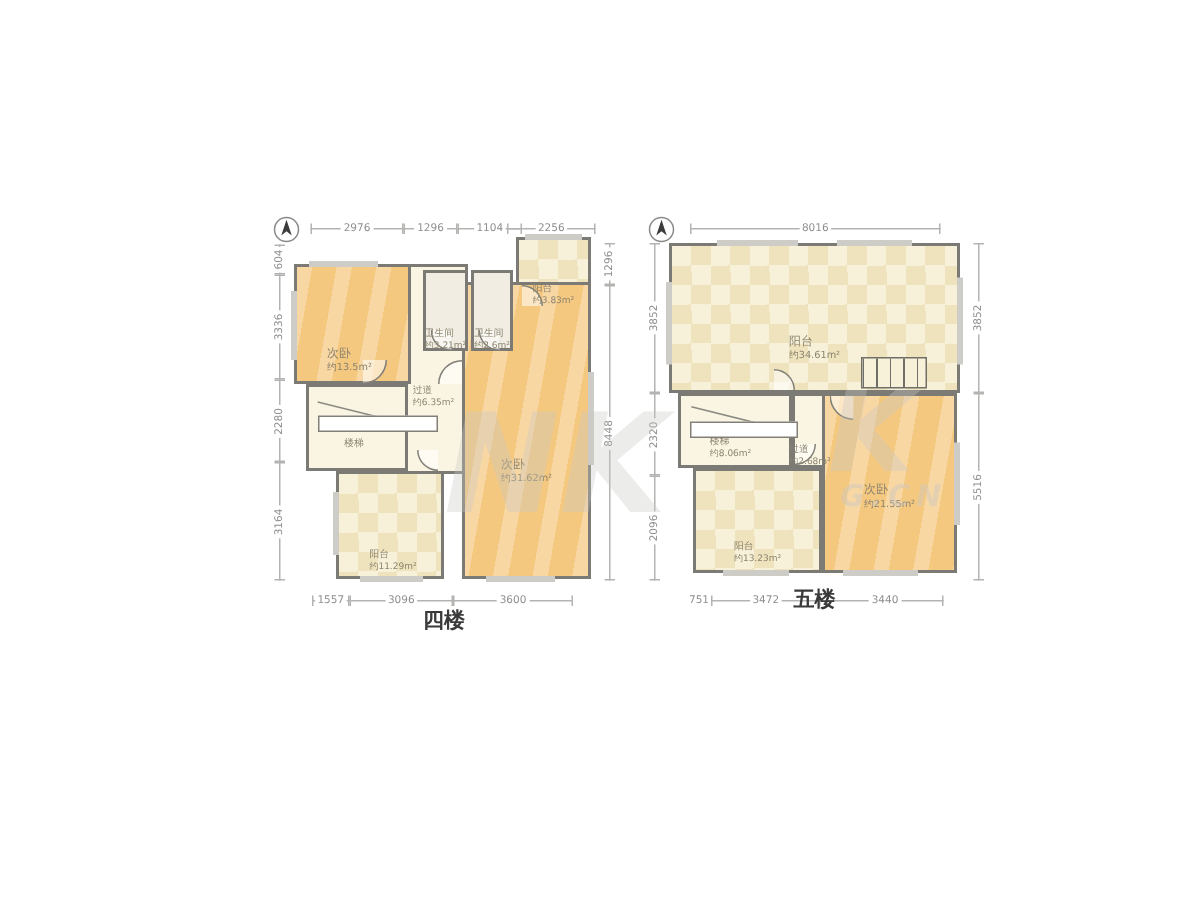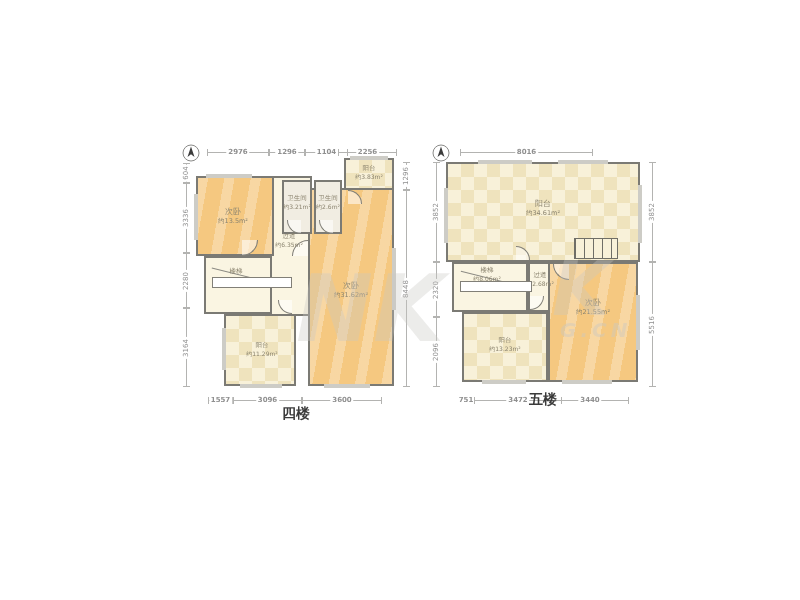--- a/index.html
+++ b/index.html
@@ -17,43 +17,43 @@
   .room.bath{background:#f1ede2;}
 
   .stairs{background-image:repeating-linear-gradient(90deg,#8b8a83 0 1px,transparent 1px 8px);}
   .stairs::after{content:"";position:absolute;left:8%;top:30%;width:84%;height:0;
     border-top:1px solid #8b8a83;transform:rotate(14deg);}
   .stairbar{position:absolute;background:#fff;border:1px solid #817f77;z-index:6;}
   .ladder{position:absolute;box-sizing:border-box;border:1px solid #6f6e67;z-index:5;
     background:repeating-linear-gradient(90deg,#6f6e67 0 1px,transparent 1px 9px),#f8f1d9;}
 
   
-  .rlabel{position:absolute;transform:translate(-50%,-50%);text-align:center;
-    color:#8b846f;z-index:5;white-space:nowrap;line-height:1.4;}
+  .rlabel{position:absolute;transform:translate(-50%,-50%);
+    color:#8b846f;z-index:5;white-space:nowrap;line-height:1.4;margin-top:24px;}
   .rlabel .nm{display:block;font-size:8px;}
   .rlabel .ar{display:block;font-size:6.5px;}
   .rlabel.tiny .nm{font-size:6.5px;}
   .rlabel.tiny .ar{font-size:6px;}
 
   
   .window{position:absolute;background:#cdccc6;z-index:4;}
   .door{position:absolute;box-sizing:border-box;z-index:4;background:rgba(255,255,255,.55);
     border:1px solid #817f77;}
   .door.bl{border-radius:0 0 0 100%;border-top:none;border-right:none;}
   .door.br{border-radius:0 0 100% 0;border-top:none;border-left:none;}
   .door.tl{border-radius:100% 0 0 0;border-bottom:none;border-right:none;}
   .door.tr{border-radius:0 100% 0 0;border-bottom:none;border-left:none;}
 
   
   .dim-h{position:absolute;height:12px;z-index:3;}
   .dim-h .line{position:absolute;left:0;right:0;top:6px;height:1px;background:#b3b3b1;}
   .dim-h .line::before,.dim-h .line::after{content:"";position:absolute;top:-3px;width:1px;height:7px;background:#b3b3b1;}
   .dim-h .line::before{left:0;} .dim-h .line::after{right:0;}
   .dim-h .lab{position:absolute;left:50%;top:6px;transform:translate(-50%,-50%);
-    background:#fff;padding:0 2px;font-size:7px;color:#8f8f8f;font-weight:bold;}
+    background:#fff;padding:0 2px;font-size:7px;color:#8f8f8f;}
   .dim-v{position:absolute;width:12px;z-index:3;}
   .dim-v .line{position:absolute;top:0;bottom:0;left:6px;width:1px;background:#b3b3b1;}
   .dim-v .line::before,.dim-v .line::after{content:"";position:absolute;left:-3px;height:1px;width:7px;background:#b3b3b1;}
   .dim-v .line::before{top:0;} .dim-v .line::after{bottom:0;}
   .dim-v .lab{position:absolute;left:6px;top:50%;transform:translate(-50%,-50%) rotate(-90deg);
     background:#fff;padding:0 2px;font-size:7px;color:#8f8f8f;}
 
   .floor-label{position:absolute;font-size:14px;font-weight:bold;color:#3a3a3a;text-align:center;z-index:5;}
   .compass{position:absolute;z-index:5;}
 
@@ -235,21 +235,21 @@
     </div>
     <div class="rlabel" style="left:593px;top:307px;">
       <span class="nm">次卧</span>
       <span class="ar">约21.55m²</span>
     </div>
     <div class="rlabel tiny" style="left:505px;top:345px;">
       <span class="nm">阳台</span>
       <span class="ar">约13.23m²</span>
     </div>
 
-    <div class="dim-h" style="left:460px;top:146px;width:133px;">
+    <div class="dim-h" style="left:460px;top:146px;width:167px;">
         <span class="line"></span>
         <span class="lab">8016</span>
       </div>
 
     <div class="dim-v" style="left:430px;top:162px;height:100px;">
         <span class="line"></span>
         <span class="lab">3852</span>
       </div>
     <div class="dim-v" style="left:430px;top:262px;height:55px;">
         <span class="line"></span>
@@ -266,21 +266,21 @@
       </div>
     <div class="dim-v" style="left:646px;top:262px;height:125px;">
         <span class="line"></span>
         <span class="lab">5516</span>
       </div>
 
     <div class="dim-h" style="left:458px;top:394px;width:16px;">
         <span class="line"></span>
         <span class="lab">751</span>
       </div>
-    <div class="dim-h" style="left:474px;top:394px;width:88px;">
+    <div class="dim-h" style="left:474px;top:394px;width:73px;">
         <span class="line"></span>
         <span class="lab">3472</span>
       </div>
     <div class="dim-h" style="left:551px;top:394px;width:78px;">
         <span class="line"></span>
         <span class="lab">3440</span>
       </div>
 
     <div class="floor-label" style="left:446px;top:391px;width:194px;">五楼</div>
   </div>

